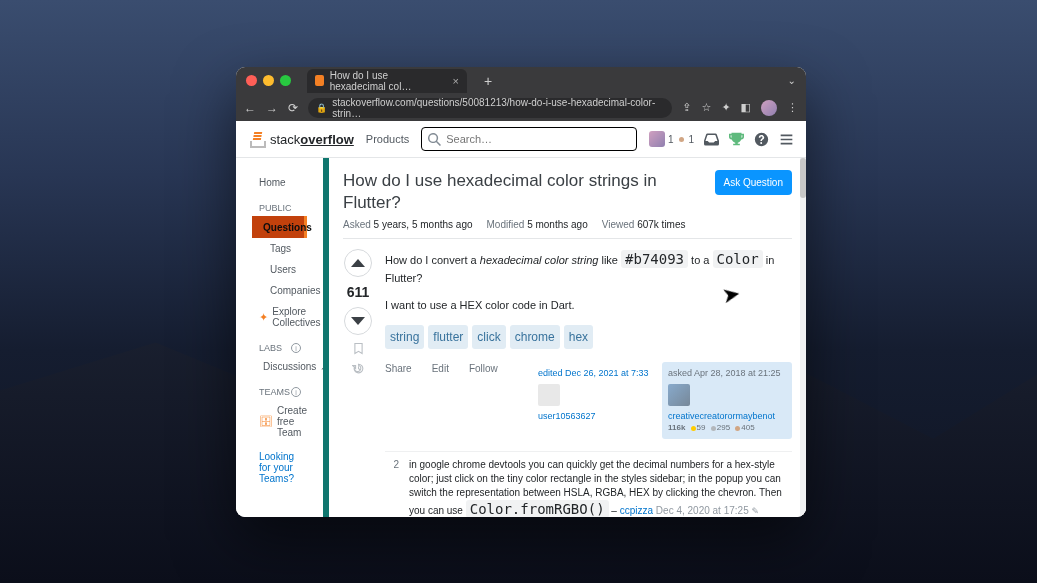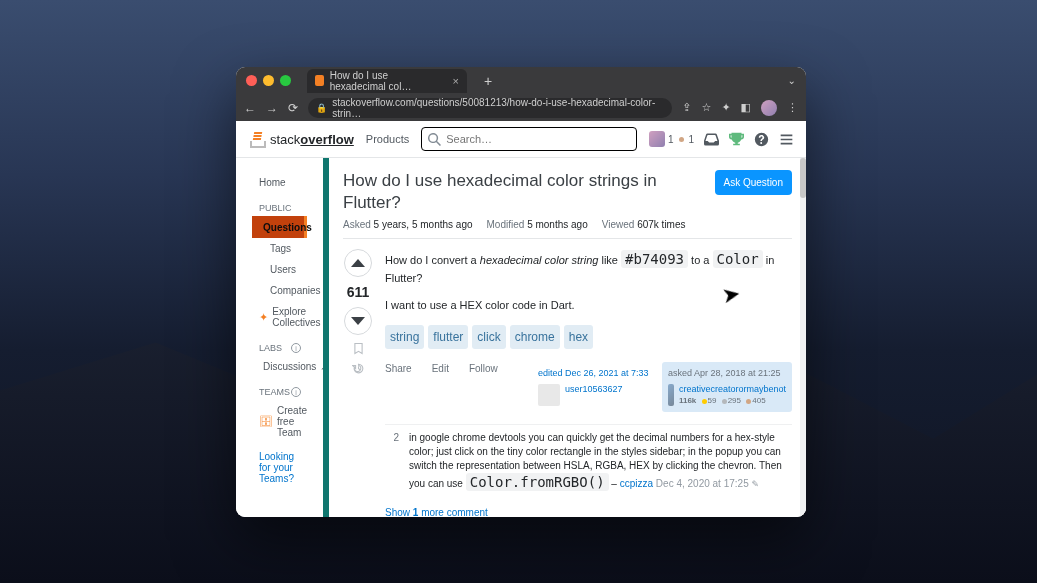--- a/index.html
+++ b/index.html
@@ -77,21 +77,21 @@
 
 .post-menu { display: flex; gap: 20px; font-size: 10px; color: #6a737c; }
 .post-menu span { cursor: pointer; }
 
 .signatures { display: flex; justify-content: flex-end; margin-top: -14px; }
 .sig { width: 130px; padding: 5px 6px; border-radius: 3px; font-size: 9px; }
 .sig.owner { background: #d9e9f7; }
 .sig-time { color: #6a737c; }
 .sig.owner .sig-time { color: #6a737c; }
 .sig a.sig-time-link { color: #0074cc; }
-.sig-user { display: flex; gap: 5px; margin-top: 3px; }
+.sig-user { display: flex; gap: 5px; margin-top: 3px; flex-direction: column; }
 .sig-avatar { width: 22px; height: 22px; background: linear-gradient(135deg,#8ac,#789); border-radius: 2px; }
 .sig-avatar.blank { background: #e8e8e8; }
 .sig-name { color: #0074cc; font-size: 9px; line-height: 1.2; }
 .sig-stats { color: #6a737c; font-size: 8px; margin-top: 1px; }
 .badge-dot { display: inline-block; width: 5px; height: 5px; border-radius: 50%; vertical-align: middle; margin: 0 1px 0 3px; }
 .gold { background: #ffcc01; } .silver { background: #b4b8bc; } .bronze { background: #d1a684; }
 
 .comment { display: flex; gap: 10px; font-size: 10px; color: #232629; border-top: 1px solid #eff0f1; padding: 6px 0; margin-top: 12px; line-height: 1.4; }
 .comment-score { width: 14px; color: #6a737c; text-align: right; font-size: 10px; }
 .comment-body { flex: 1; }

